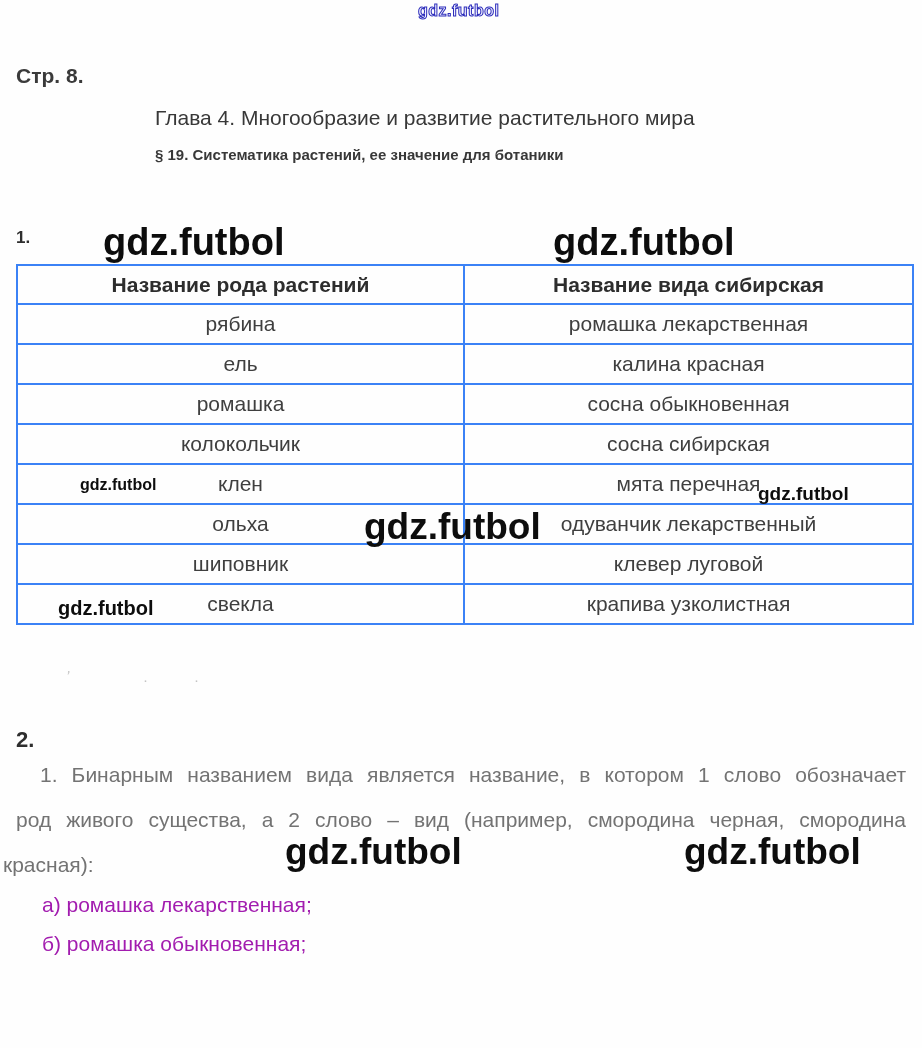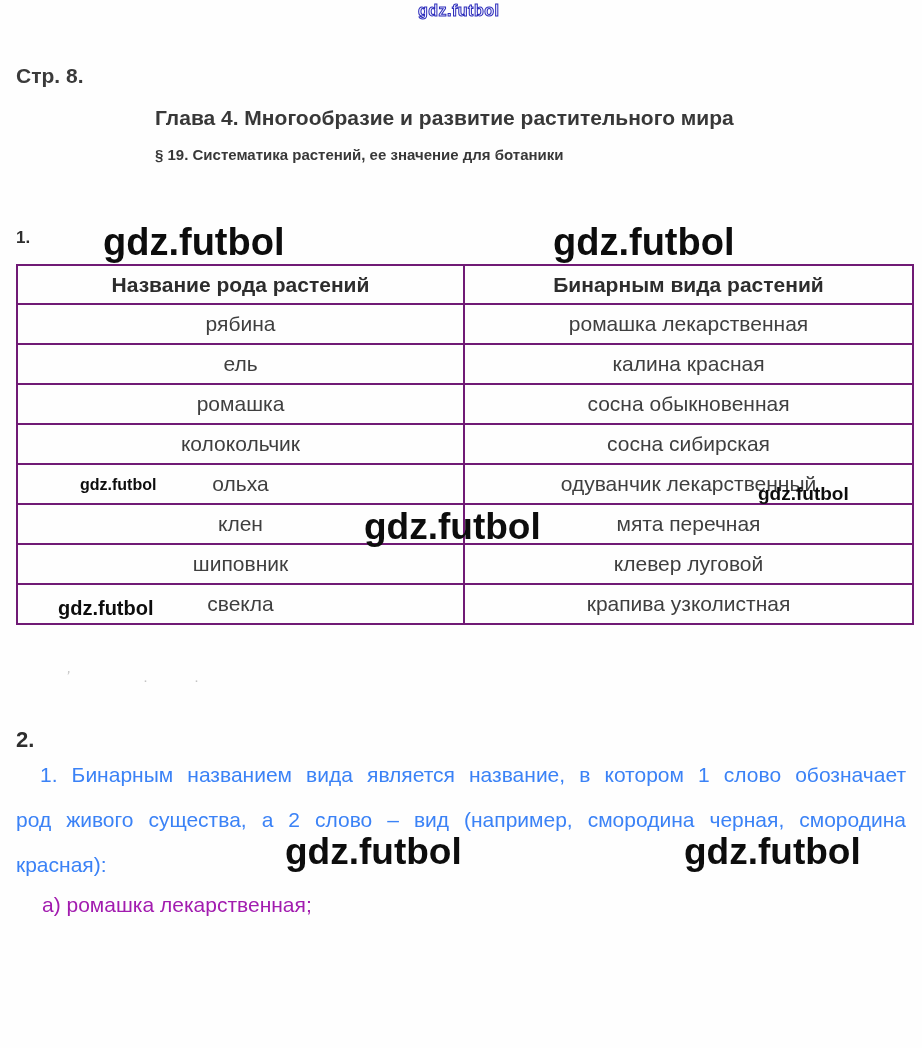--- a/index.html
+++ b/index.html
@@ -14,46 +14,46 @@
   .wm-t1{left:103px;top:223px;font-size:38px;}
   .wm-t2{left:553px;top:223px;font-size:38px;}
   .wm-s1{left:80px;top:477px;font-size:16px;}
   .wm-s2{left:758px;top:484px;font-size:19px;}
   .wm-mid{left:364px;top:508px;font-size:37px;}
   .wm-s3{left:58px;top:598px;font-size:20px;}
   .wm-b1{left:285px;top:833px;font-size:37px;}
   .wm-b2{left:684px;top:833px;font-size:37px;}
   
   .page-label{position:absolute;left:16px;top:64px;font-size:21px;font-weight:700;color:#3a3a3a;}
-  .chapter{position:absolute;left:155px;top:106px;font-size:21px;font-weight:700;color:#383838;}
+  .chapter{position:absolute;left:155px;top:106px;font-size:21px;font-weight:400;color:#383838;}
   .section{position:absolute;left:155px;top:146px;font-size:15px;font-weight:700;color:#383838;}
   .task1-num{position:absolute;left:16px;top:228px;font-size:17px;font-weight:700;color:#2e2e2e;}
   .task2-num{position:absolute;left:16px;top:727px;font-size:22px;font-weight:700;color:#2e2e2e;}
   
   table.answers{
     position:absolute;left:16px;top:264px;width:896px;
     border-collapse:collapse;table-layout:fixed;z-index:1;
   }
   table.answers th,table.answers td{
-    border:2px solid #701a75;text-align:center;vertical-align:middle;
+    border:2px solid #3b82f6;text-align:center;vertical-align:middle;
     padding:0;font-size:21px;color:#3f3f3f;overflow:hidden;
   }
   table.answers th{font-weight:700;color:#2d2d2d;height:37px;}
   table.answers td{height:38px;font-weight:400;border-radius:8px;}
   col.c1{width:447px;} col.c2{width:449px;}
   
   .stray{position:absolute;color:#c4c4c4;font-size:15px;z-index:2;}
   .stray-0{left:66px;top:668px;transform:rotate(12deg);}
   .stray-1{left:143px;top:671px;}
   .stray-2{left:194px;top:671px;}
   
-  .pline{position:absolute;font-size:21px;color:#3b82f6;white-space:nowrap;}
+  .pline{position:absolute;font-size:21px;color:#737373;white-space:nowrap;}
   .pline-0{left:40px;top:763px;width:866px;text-align:justify;text-align-last:justify;}
   .pline-1{left:16px;top:808px;width:890px;text-align:justify;text-align-last:justify;}
-  .pline-2{left:16px;top:853px;}
+  .pline-2{left:3px;top:853px;}
   .opt{position:absolute;left:42px;font-size:21px;color:#a21caf;white-space:nowrap;}
   .opt-0{top:893px;} .opt-1{top:932px;} .opt-2{top:971px;} .opt-3{top:1010px;}
 </style>
 </head>
 <body>
 
 <div class="page">
 
   <div class="wm wm-top">gdz.futbol</div>
 
@@ -67,47 +67,47 @@
   <div class="wm wm-t2">gdz.futbol</div>
 
   <table class="answers">
     <colgroup>
         <col class="c1">
         <col class="c2">
       </colgroup>
     <thead>
       <tr>
         <th>Название рода растений</th>
-        <th>Бинарным вида растений</th>
+        <th>Название вида сибирская</th>
       </tr>
     </thead>
     <tbody>
       <tr>
         <td>рябина</td>
         <td>ромашка лекарственная</td>
       </tr>
       <tr>
         <td>ель</td>
         <td>калина красная</td>
       </tr>
       <tr>
         <td>ромашка</td>
         <td>сосна обыкновенная</td>
       </tr>
       <tr>
         <td>колокольчик</td>
         <td>сосна сибирская</td>
       </tr>
       <tr>
+        <td>клен</td>
+        <td>мята перечная</td>
+      </tr>
+      <tr>
         <td>ольха</td>
         <td>одуванчик лекарственный</td>
-      </tr>
-      <tr>
-        <td>клен</td>
-        <td>мята перечная</td>
       </tr>
       <tr>
         <td>шиповник</td>
         <td>клевер луговой</td>
       </tr>
       <tr>
         <td>свекла</td>
         <td>крапива узколистная</td>
       </tr>
     </tbody>
@@ -125,14 +125,15 @@
   <div class="task2-num">2.</div>
 
   <div class="pline pline-0">1. Бинарным названием вида является название, в котором 1 слово обозначает</div>
   <div class="pline pline-1">род живого существа, а 2 слово – вид (например, смородина черная, смородина</div>
   <div class="pline pline-2">красная):</div>
 
   <div class="wm wm-b1">gdz.futbol</div>
   <div class="wm wm-b2">gdz.futbol</div>
 
   <div class="opt opt-0">а) ромашка лекарственная;</div>
+  <div class="opt opt-1">б) ромашка обыкновенная;</div>
 
 </div>
 
 </body></html>

